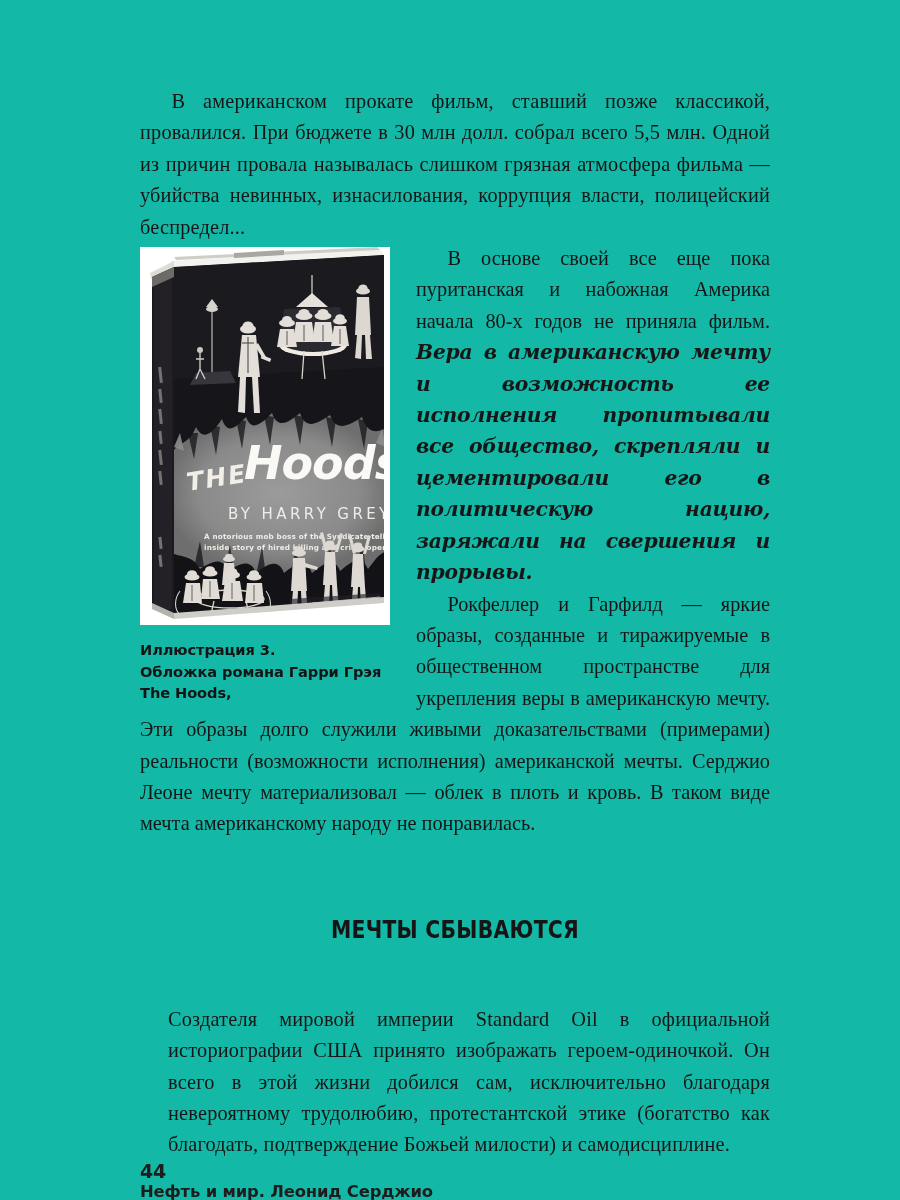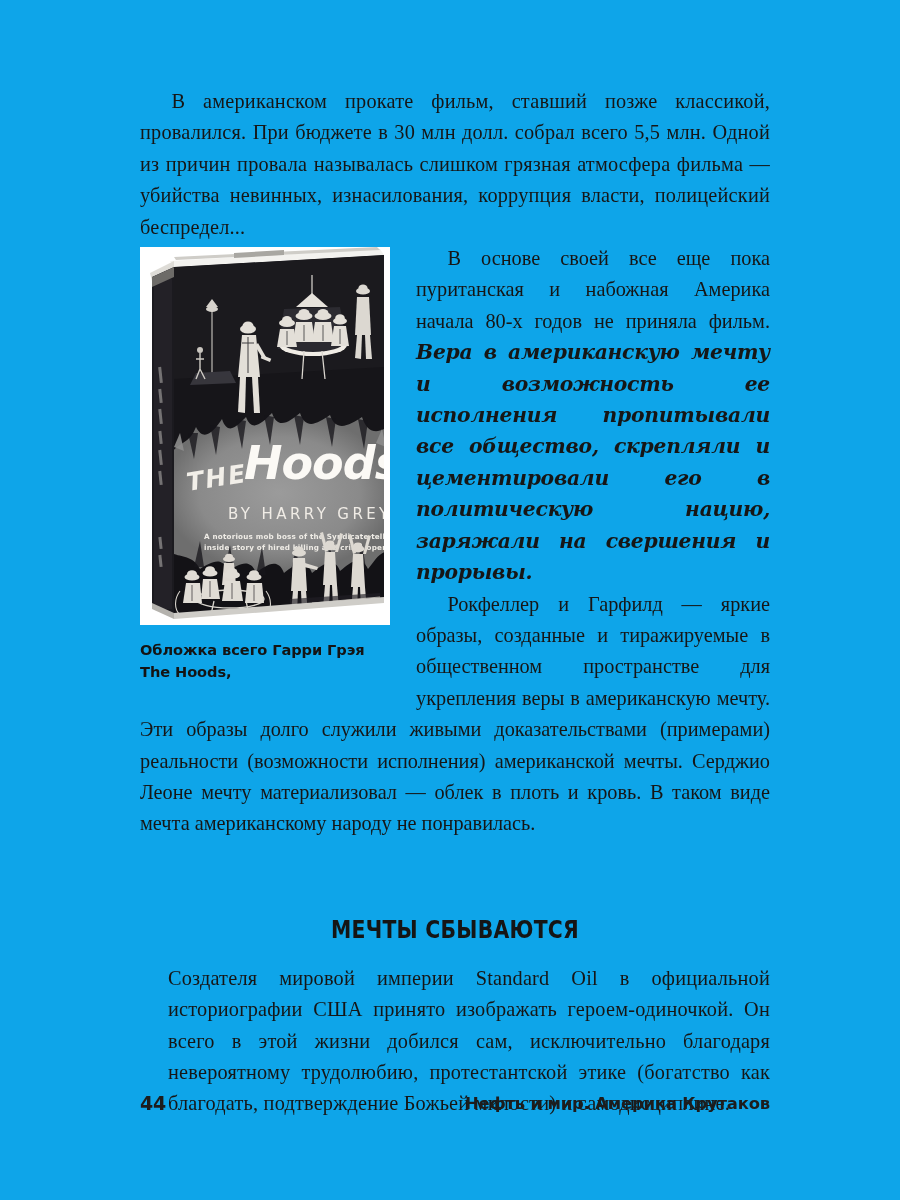--- a/index.html
+++ b/index.html
@@ -14,21 +14,21 @@
     font-family: "Liberation Serif", "DejaVu Serif", serif;
     color: #1a1a1a;
     overflow: hidden;
   }
 
   .page {
     position: absolute;
     left: 0; top: 0;
     width: 900px;
     height: 1200px;
-    background: #0ea5e9;
+    background: #14b8a6;
   }
 
   
   .content {
     position: absolute;
     left: 140px;
     top: 86px;
     width: 630px;
   }
 
@@ -110,35 +110,36 @@
     font-weight: 700;
     font-size: 25.5px;
     letter-spacing: 0.012em;
     color: #151515;
     transform: scaleX(0.80);
     transform-origin: center center;
     white-space: nowrap;
   }
   .heading-slot {
     margin-top: 74px;
-    margin-bottom: 19px;
+    margin-bottom: 60px;
   }
 
   
   .footer {
     position: absolute;
     left: 140px;
-    top: 1092px;
+    top: 1160px;
     width: 630px;
     display: flex;
-    align-items: center;
+    align-items: flex-start;
     justify-content: space-between;
     font-family: "DejaVu Sans", "Liberation Sans", sans-serif;
     font-weight: 700;
     color: #1d1d1d;
+    flex-direction: column;
   }
   .folio { font-size: 19px; letter-spacing: -0.01em; }
   .running-head { font-size: 16.4px; letter-spacing: -0.01em; }
 
   svg { display: block; }
 </style>
 </head>
 <body>
 
 <div class="page">
@@ -380,21 +381,22 @@
               <path d="M172,362 L238,356"></path>
             </g>
           </g>
 
           <path d="M30,366 L240,350 L240,356 L30,372 Z" fill="#cfcdc8"></path>
           <path d="M8,356 L30,366 L30,372 L8,362 Z" fill="#b4b2ad"></path>
         </svg>
       </div>
 
       <figcaption class="caption">
-        <span>Обложка всего Гарри Грэя</span>
+        <span>Иллюстрация 3.</span>
+        <span>Обложка романа Гарри Грэя</span>
         <span>The Hoods,</span>
       </figcaption>
     </figure>
 
     <p class="wrap-par">
       <span>В основе своей все еще пока пуританская и набожная Америка начала 80-х годов не приняла фильм. </span><b class="emph">Вера в американскую мечту и возможность ее исполнения пропитывали все общество, скрепляли и цементировали его в политическую нацию, заряжали на свершения и прорывы.</b>
     </p>
 
     <p class="wrap-par">Рокфеллер и Гарфилд — яркие образы, созданные и тиражируемые в общественном пространстве для укрепления веры в американскую мечту. Эти образы долго служили живыми доказательствами (примерами) реальности (возможности исполнения) американской мечты. Серджио Леоне мечту материализовал — облек в плоть и кровь. В таком виде мечта американскому народу не понравилась.</p>
 
@@ -402,16 +404,16 @@
 
     <div class="heading-slot">
       <h2 class="section-heading">МЕЧТЫ СБЫВАЮТСЯ</h2>
     </div>
 
     <p class="body-par" style="text-indent:0;margin-left:28px;">Создателя мировой империи Standard Oil в официальной историографии США принято изображать героем-одиночкой. Он всего в этой жизни добился сам, исключительно благодаря невероятному трудолюбию, протестантской этике (богатство как благодать, подтверждение Божьей милости) и самодисциплине.</p>
   </div>
 
   <div class="footer">
     <span class="folio">44</span>
-    <span class="running-head">Нефть и мир. Америка Крутаков</span>
+    <span class="running-head">Нефть и мир. Леонид Серджио</span>
   </div>
 
 </div>
 
 </body></html>

